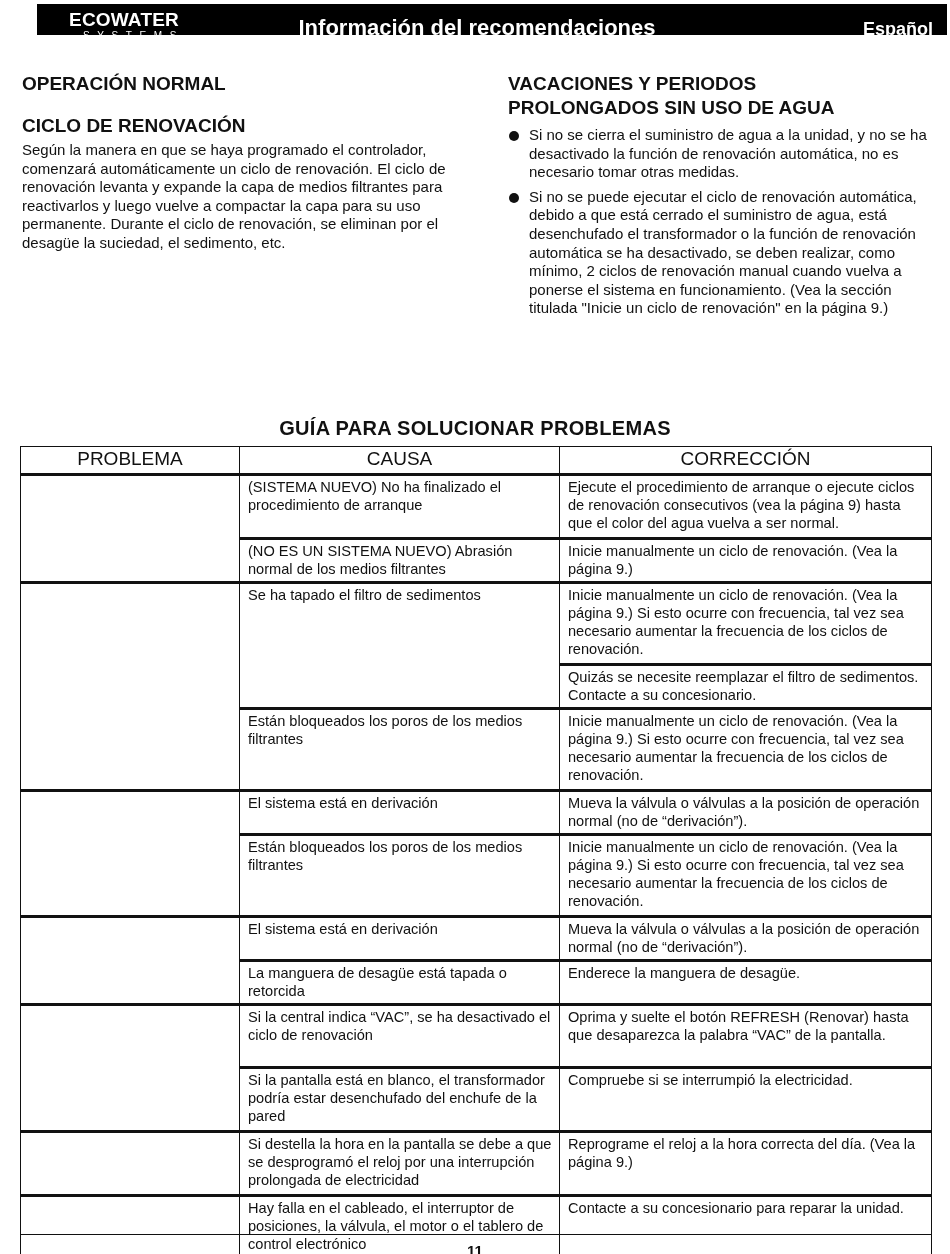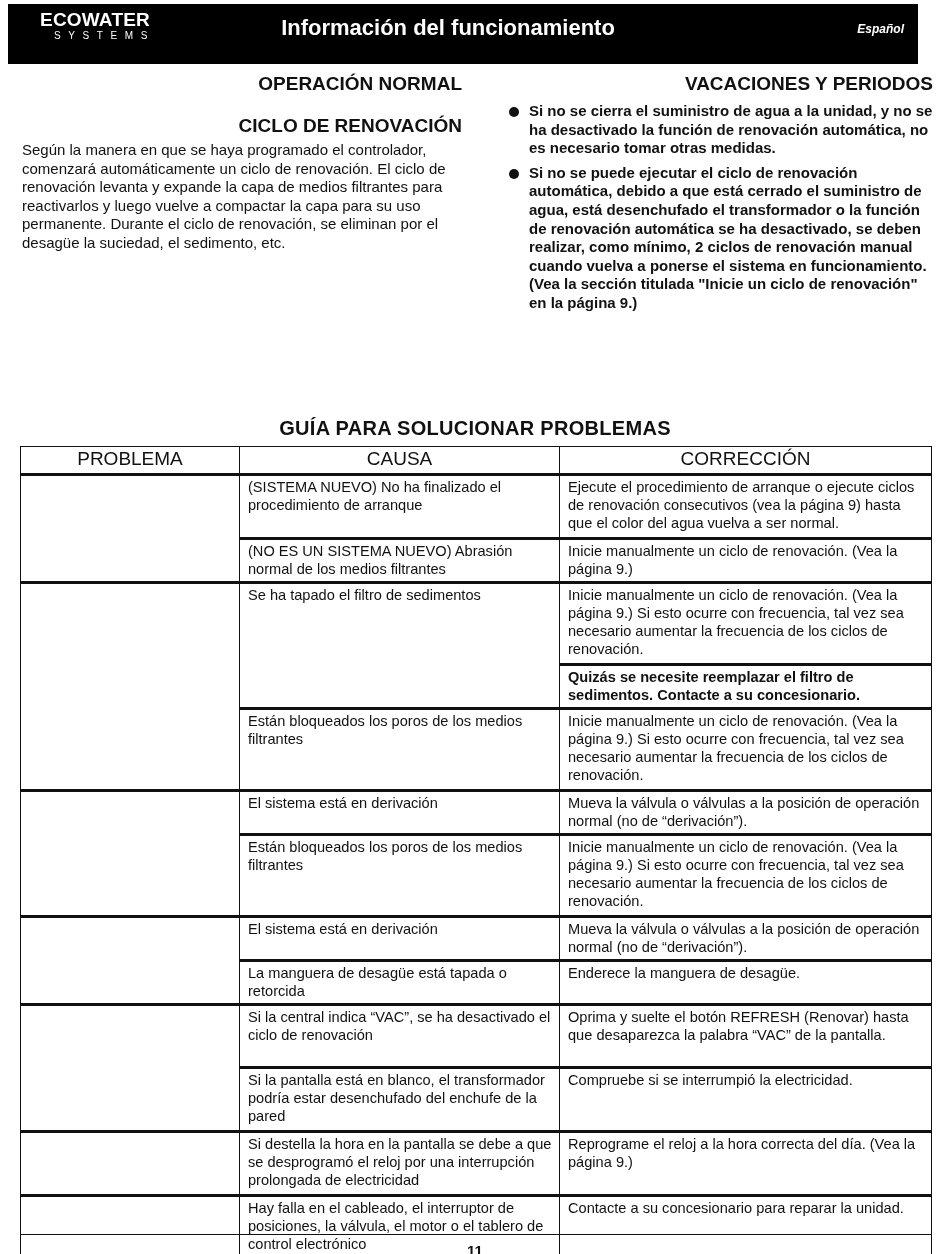--- a/index.html
+++ b/index.html
@@ -1,78 +1,79 @@
 <!DOCTYPE html>
 <html><head>
 <meta charset="utf-8">
 <style>
   html, body { margin: 0; padding: 0; background: #ffffff; }
   body { width: 950px; height: 1254px; position: relative; overflow: hidden; color: #111; font-family: "Liberation Sans", sans-serif; }
 
-  .header-bar { position: absolute; left: 8px; top: 4px; width: 910px; height: 60px; background: #000; color: #fff; }
+  .header-bar { position: absolute; left: 37px; top: 4px; width: 910px; height: 31px; background: #000; color: #fff; }
   .logo { position: absolute; left: 27px; top: 6px; width: 120px; }
   .logo-main { font-family: "Liberation Sans", sans-serif; font-weight: bold; font-size: 19px; line-height: 20px; letter-spacing: 0.2px; text-align: center; }
   .logo-sub { font-family: "Liberation Sans", sans-serif; font-size: 10px; line-height: 12px; letter-spacing: 7.6px; text-align: center; margin-left: 19px; }
   .header-title { position: absolute; left: 0; right: 0; top: 11px; text-align: center; font-weight: bold; font-size: 22px; line-height: 26px; padding-right: 30px; }
-  .header-lang { position: absolute; right: 14px; top: 14px; font-weight: bold; font-size: 12px; line-height: 22px; font-style: italic; }
+  .header-lang { position: absolute; right: 14px; top: 14px; font-weight: bold; font-size: 18px; line-height: 22px; }
 
   .col-left { position: absolute; left: 22px; top: 72px; width: 440px; }
   .col-right { position: absolute; left: 508px; top: 72px; width: 425px; }
-  h2 { margin: 0; font-weight: bold; font-size: 19px; line-height: 24px; text-align: right; }
+  h2 { margin: 0; font-weight: bold; font-size: 19px; line-height: 24px; }
   p { margin: 0; font-size: 15px; line-height: 18.6px; }
   .sec { margin-bottom: 18px; }
   .col-left h2 { margin-bottom: 3px; }
   .col-right h2 { margin-bottom: 2px; }
   ul.bullets { list-style: none; margin: 6px 0 0 0; padding: 0; }
-  ul.bullets li { position: relative; padding-left: 21px; font-size: 15px; line-height: 18.6px; margin-bottom: 6px; font-weight: bold; }
+  ul.bullets li { position: relative; padding-left: 21px; font-size: 15px; line-height: 18.6px; margin-bottom: 6px; }
   ul.bullets li .dot { position: absolute; left: 1px; top: 5px; width: 10px; height: 10px; background: #111; border-radius: 50%; }
 
   .guide-title { position: absolute; left: 0; width: 950px; top: 416px; text-align: center; font-weight: bold; font-size: 20px; line-height: 24px; letter-spacing: 0.3px; }
 
   table.guide { position: absolute; left: 20px; top: 446px; width: 911px; border-collapse: collapse; table-layout: fixed; }
   table.guide th, table.guide td { border-left: 1px solid #111; border-right: 1px solid #111; padding: 0; vertical-align: top; }
   table.guide th { border-top: 1px solid #111; border-bottom: 1px solid #111; font-weight: normal; font-size: 19px; line-height: 24px; height: 26px; text-align: center; }
   table.guide td { font-size: 14.6px; line-height: 18px; }
   table.guide td.cause, table.guide td.fix { padding: 2px 6px 3px 8px; }
   table.guide tr.grp-start td { border-top: 3px solid #111; }
   table.guide tr.sub td.cause, table.guide tr.sub td.fix { border-top: 3px solid #111; }
-  table.guide tr.sub-fix td.fix { border-top: 3px solid #111; font-weight: bold; }
+  table.guide tr.sub-fix td.fix { border-top: 3px solid #111; }
   table.guide tr.last td { border-bottom: 3px solid #111; }
   col.c1 { width: 219px; }
   col.c2 { width: 320px; }
   col.c3 { width: 372px; }
 
   .footer-rule { position: absolute; left: 20px; top: 1234px; width: 911px; height: 1px; background: #111; }
   .page-number { position: absolute; left: 0; width: 950px; top: 1242px; text-align: center; font-weight: bold; font-size: 15px; line-height: 18px; }
 </style>
 </head>
 <body>
 
 <div class="header-bar">
   <div class="logo">
     <div class="logo-main">ECOWATER</div>
     <div class="logo-sub">SYSTEMS</div>
   </div>
-  <div class="header-title">Información del funcionamiento</div>
+  <div class="header-title">Información del recomendaciones</div>
   <div class="header-lang">Español</div>
 </div>
 
 <div class="col-left">
   <div class="sec">
     <h2>OPERACIÓN NORMAL</h2>
   </div>
   <div class="sec">
     <h2>CICLO DE RENOVACIÓN</h2>
     <p>Según la manera en que se haya programado el controlador, comenzará automáticamente un ciclo de renovación. El ciclo de renovación levanta y expande la capa de medios filtrantes para reactivarlos y luego vuelve a compactar la capa para su uso permanente. Durante el ciclo de renovación, se eliminan por el desagüe la suciedad, el sedimento, etc.</p>
   </div>
 </div>
 
 <div class="col-right">
   <h2>
     <span>VACACIONES Y PERIODOS</span><br>
+    <span>PROLONGADOS SIN USO DE AGUA</span>
   </h2>
   <ul class="bullets">
     <li>
       <span class="dot"></span>
       <span>Si no se cierra el suministro de agua a la unidad, y no se ha desactivado la función de renovación automática, no es necesario tomar otras medidas.</span>
     </li>
     <li>
       <span class="dot"></span>
       <span>Si no se puede ejecutar el ciclo de renovación automática, debido a que está cerrado el suministro de agua, está desenchufado el transformador o la función de renovación automática se ha desactivado, se deben realizar, como mínimo, 2 ciclos de renovación manual cuando vuelva a ponerse el sistema en funcionamiento. (Vea la sección titulada "Inicie un ciclo de renovación" en la página 9.)</span>
     </li>

